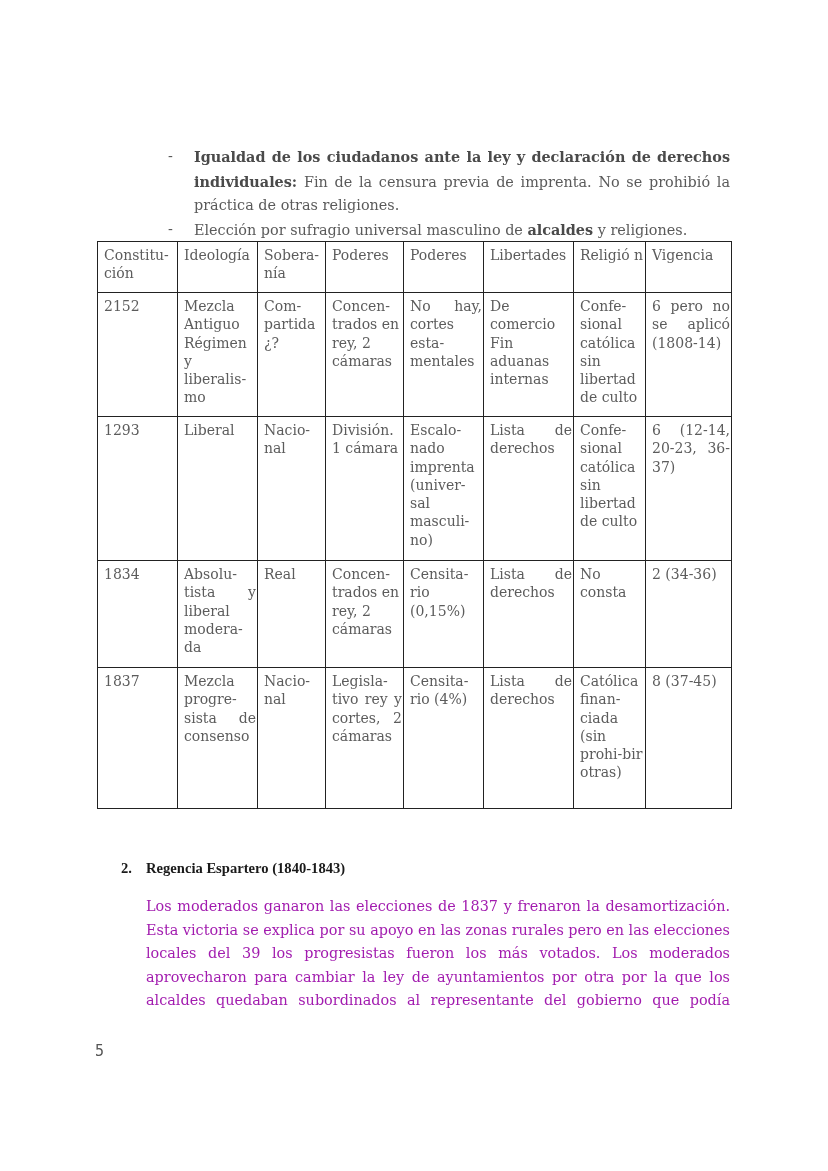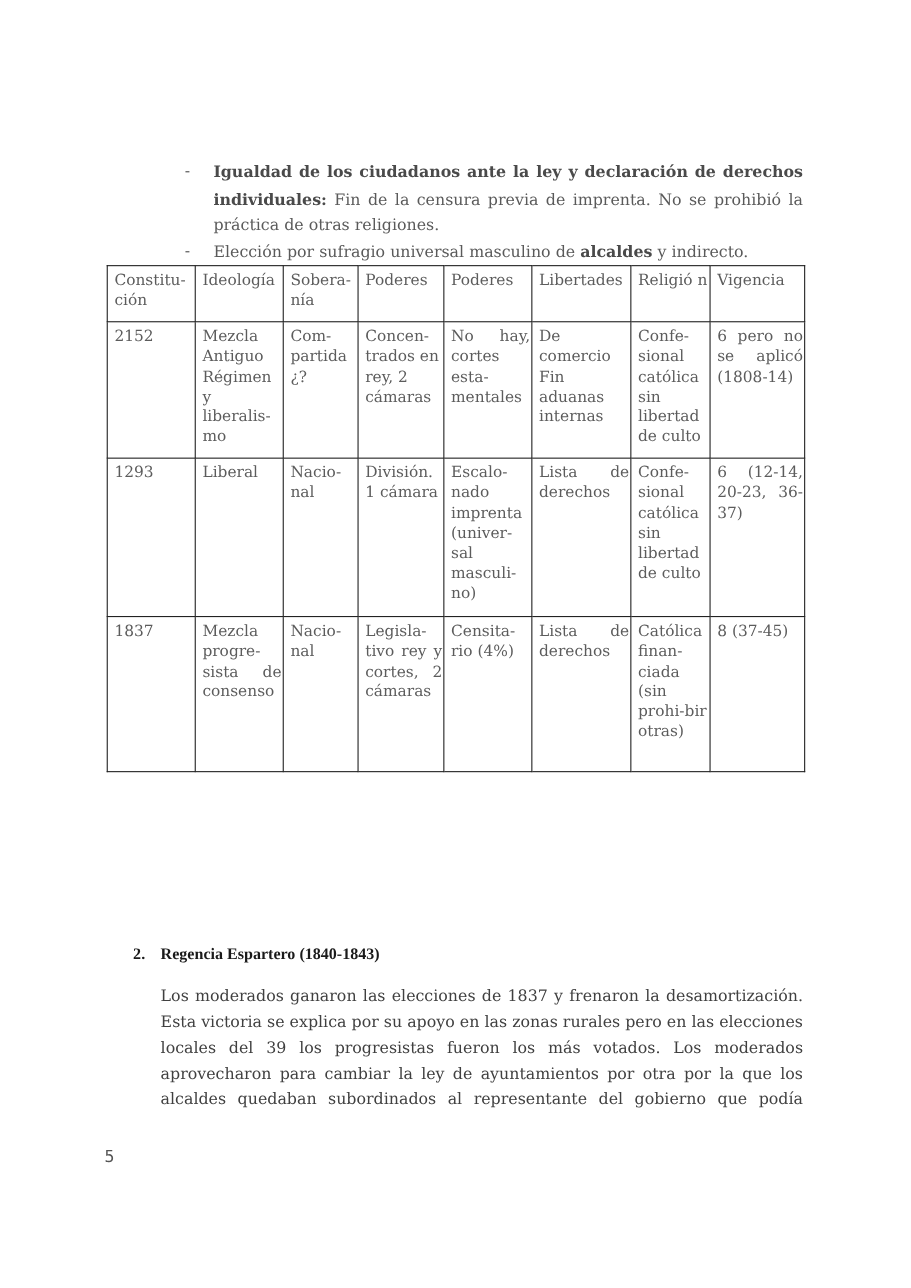--- a/index.html
+++ b/index.html
@@ -9,34 +9,34 @@
   .bullet { position:relative; padding-left:29px; text-align:justify; }
   .bullet .dash { position:absolute; left:3px; top:0; }
   .bullet b { color:#4a4a4a; }
   table.const { position:absolute; left:97px; top:241px; border-collapse:collapse;
                 font-size:14px; line-height:18.3px; color:#5c5c5c; }
   table.const td { border:1.5px solid #222; vertical-align:top; padding:4px 1px 6px 6px; box-sizing:border-box; }
   td.just { text-align:justify; text-align-last:left; }
   .section { position:absolute; left:121px; top:860px; font-size:14.6px; font-weight:bold; color:#1a1a1a;font-family:Liberation Serif, serif; }
   .section .num { display:inline-block; width:25px; }
   .para { position:absolute; left:146px; top:895px; width:584px; font-size:14.4px; line-height:23.5px;
-          text-align:justify; text-align-last:justify; color:#404040; }
+          text-align:justify; text-align-last:justify; color:#a21caf; }
   .pagenum { position:absolute; left:95px; top:1042px; font-family:"DejaVu Sans Mono", monospace; font-size:15px; color:#555; }
 </style>
 </head>
 <body>
 
 <div class="bullets">
   <div class="bullet">
     <span class="dash">-</span>
     <b>Igualdad de los ciudadanos ante la ley y declaración de derechos individuales:</b><span> Fin de la censura previa de imprenta. No se prohibió la práctica de otras religiones.</span>
   </div>
   <div class="bullet">
     <span class="dash">-</span>
-    <span>Elección por sufragio universal masculino de </span><b>alcaldes</b><span> y indirecto.</span>
+    <span>Elección por sufragio universal masculino de </span><b>alcaldes</b><span> y religiones.</span>
   </div>
 </div>
 
 <table class="const">
   <colgroup>
     <col style="width:80px">
       <col style="width:80px">
       <col style="width:68px">
       <col style="width:78px">
     <col style="width:80px">
@@ -68,20 +68,30 @@
   <tr style="height:144px">
     <td>1293</td>
     <td>Liberal</td>
     <td>Nacio-nal</td>
     <td>División. 1 cámara</td>
     <td>Escalo-nado imprenta (univer-sal masculi-no)</td>
     <td class="just">Lista de derechos</td>
     <td>Confe-sional católica sin libertad de culto</td>
     <td class="just">6 (12-14, 20-23, 36-37)</td>
   </tr>
+  <tr style="height:107px">
+    <td>1834</td>
+    <td class="just">Absolu-tista y liberal modera-da</td>
+    <td>Real</td>
+    <td>Concen-trados en rey, 2 cámaras</td>
+    <td>Censita-rio (0,15%)</td>
+    <td class="just">Lista de derechos</td>
+    <td>No consta</td>
+    <td>2 (34-36)</td>
+  </tr>
   <tr style="height:141px">
     <td>1837</td>
     <td class="just">Mezcla progre-sista de consenso</td>
     <td>Nacio-nal</td>
     <td class="just">Legisla-tivo rey y cortes, 2 cámaras</td>
     <td>Censita-rio (4%)</td>
     <td class="just">Lista de derechos</td>
     <td>Católica finan-ciada (sin prohi-bir otras)</td>
     <td>8 (37-45)</td>
   </tr>

